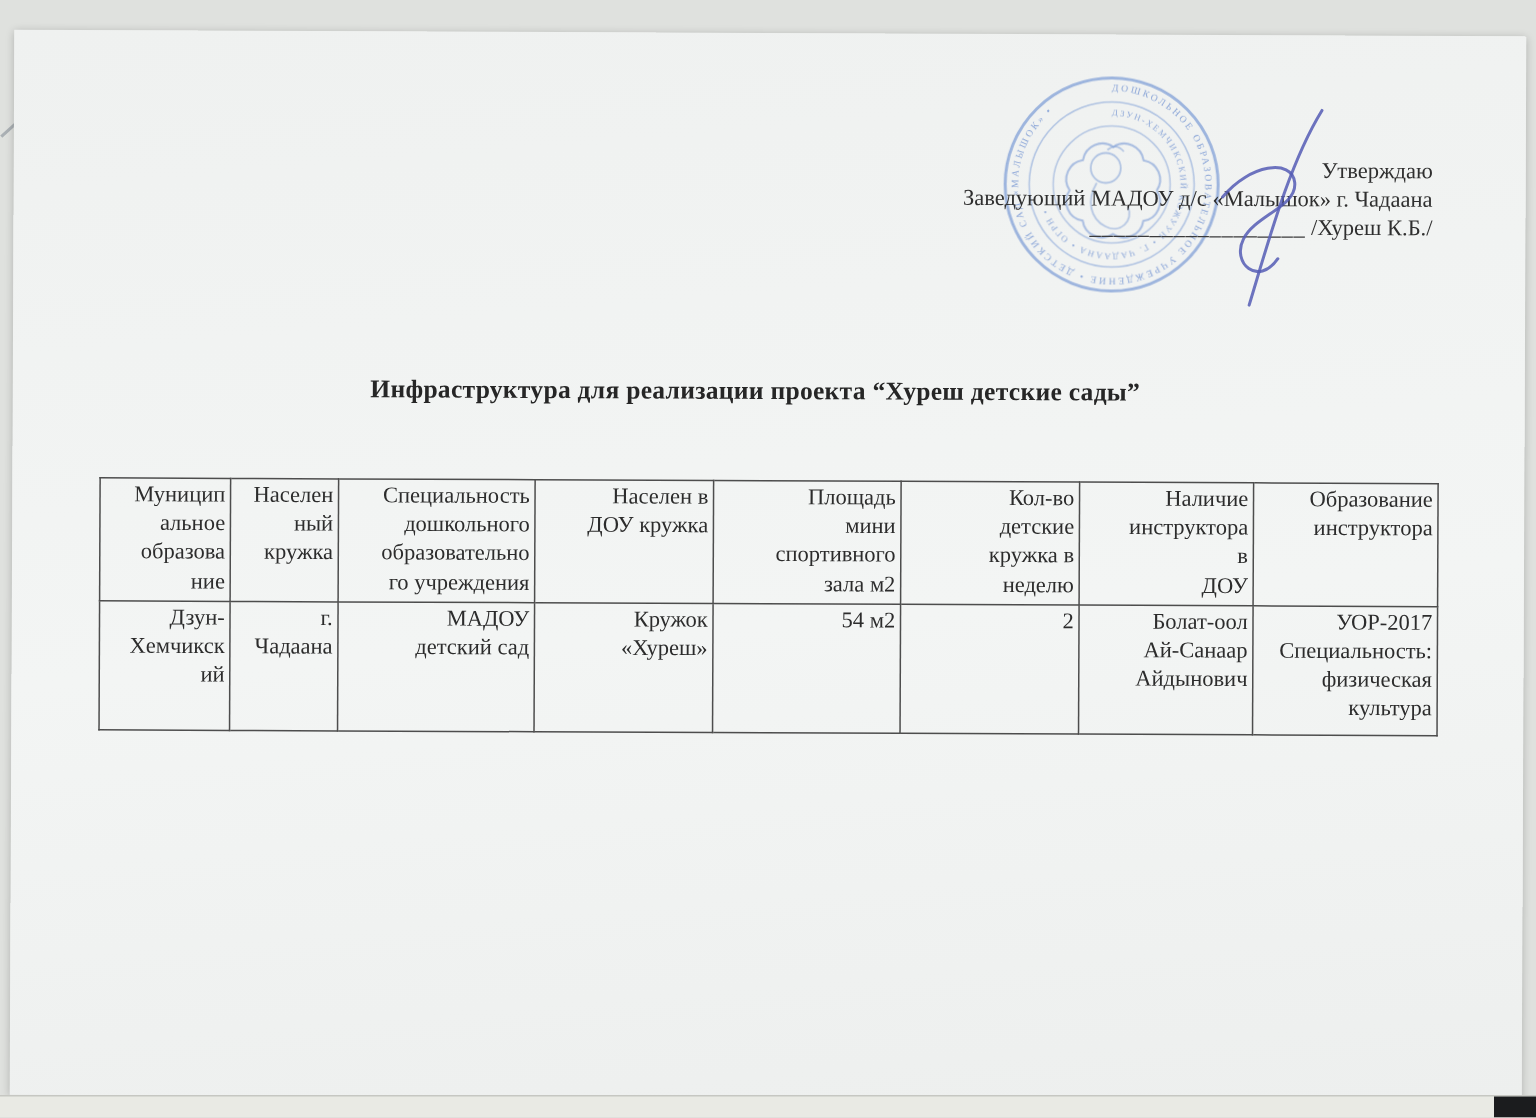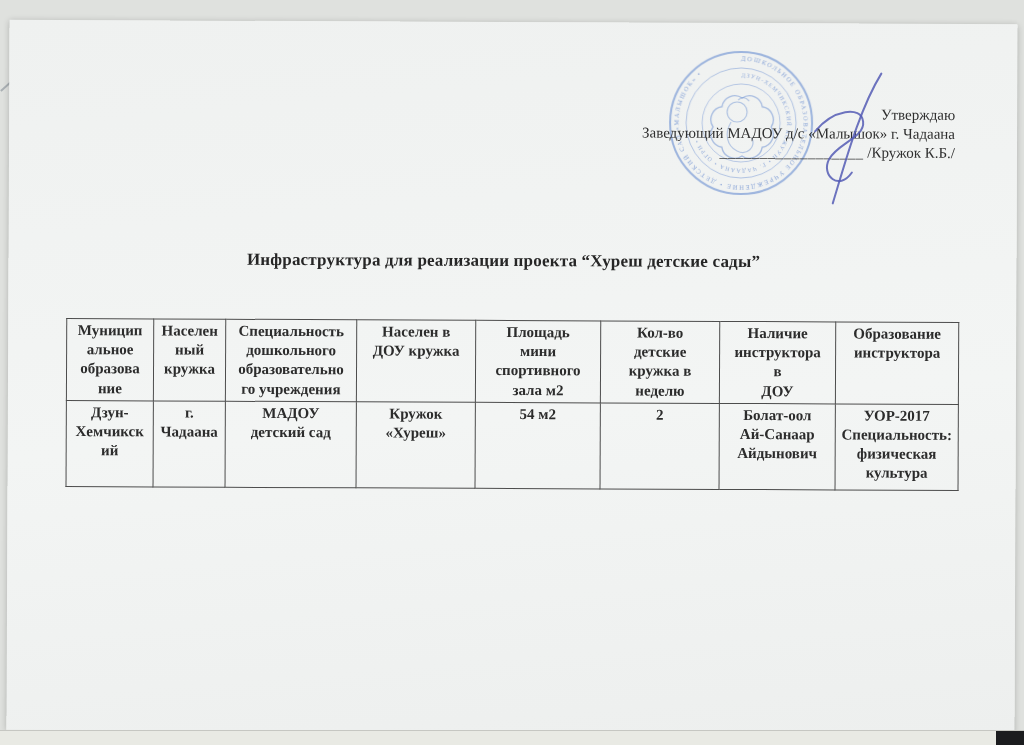--- a/index.html
+++ b/index.html
@@ -44,23 +44,23 @@
   .signature{
     position:absolute;left:790px;top:44px;width:115px;height:140px;z-index:4;
   }
   table.infra{
     position:absolute;left:58px;top:298px;z-index:2;
     border-collapse:collapse;table-layout:fixed;width:892px;
     font-size:15px;color:#2c2c2c;
   }
   table.infra td{
     border:1px solid #4d4d4d;
-    vertical-align:top;text-align:center;
+    vertical-align:top;text-align:right;
     padding:2px 3px;line-height:1.28;
-    white-space:pre-line;overflow:hidden;font-weight:bold;
+    white-space:pre-line;overflow:hidden;
   }
   tr.hdr td{height:74px;}
   tr.body td{height:81px;}
 </style>
 </head>
 <body>
 
 <div class="scan">
   <div class="corner-mark"></div>
 
@@ -84,21 +84,21 @@
       <path d="M 104 78 A 13 13 0 0 1 95.2 98.2 A 13 13 0 0 1 75 107 A 13 13 0 0 1 54.8 98.2 A 13 13 0 0 1 46 78 A 13 13 0 0 1 54.8 57.8 A 13 13 0 0 1 75 49 A 13 13 0 0 1 95.2 57.8 A 13 13 0 0 1 104 78" fill="none" stroke="#6a8fd2" stroke-width="1.4" opacity="0.6"></path>
 
       <circle cx="70" cy="63" r="10" fill="none" stroke="#6a8fd2" stroke-width="1.2" opacity="0.55"></circle>
       <path d="M 64 73 C 57 85 60 97 70 102 C 80 107 89 98 85 89" fill="none" stroke="#6a8fd2" stroke-width="1.2" opacity="0.5"></path>
       <path d="M 71 51 q 6 -5 11 1" fill="none" stroke="#6a8fd2" stroke-width="1.2" opacity="0.5"></path>
     </svg>
 
     <div class="approval">
       <div>Утверждаю</div>
       <div>Заведующий МАДОУ д/с «Малышок» г. Чадаана</div>
-      <div><span class="sig-line">__________________</span> <span>/Кружок К.Б./</span></div>
+      <div><span class="sig-line">__________________</span> <span>/Хуреш К.Б./</span></div>
     </div>
 
     <svg class="signature" viewBox="0 0 115 140">
       <path d="M 16 64 C 34 42 62 38 64 54 C 66 70 38 76 30 92 C 22 108 40 124 53 105" fill="none" stroke="#555cb5" stroke-width="2" stroke-linecap="round" opacity="0.85"></path>
       <path d="M 34 136 C 46 96 60 42 82 6" fill="none" stroke="#555cb5" stroke-width="2" stroke-linecap="round" opacity="0.85"></path>
     </svg>
 
     <div class="doc-title">Инфраструктура для реализации проекта “Хуреш детские сады”</div>
 
     <table class="infra">

